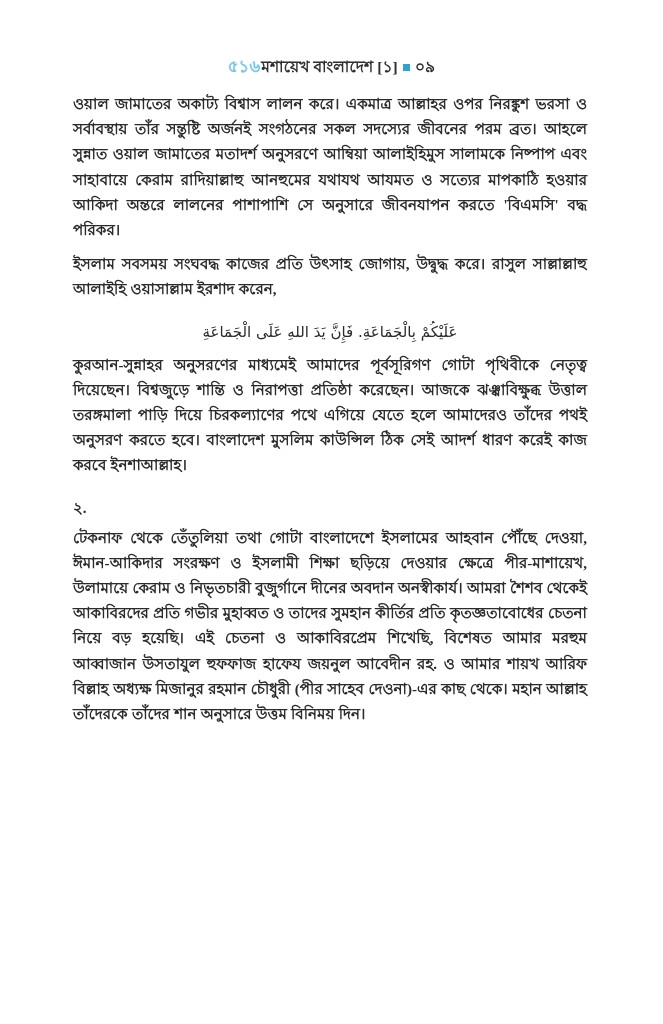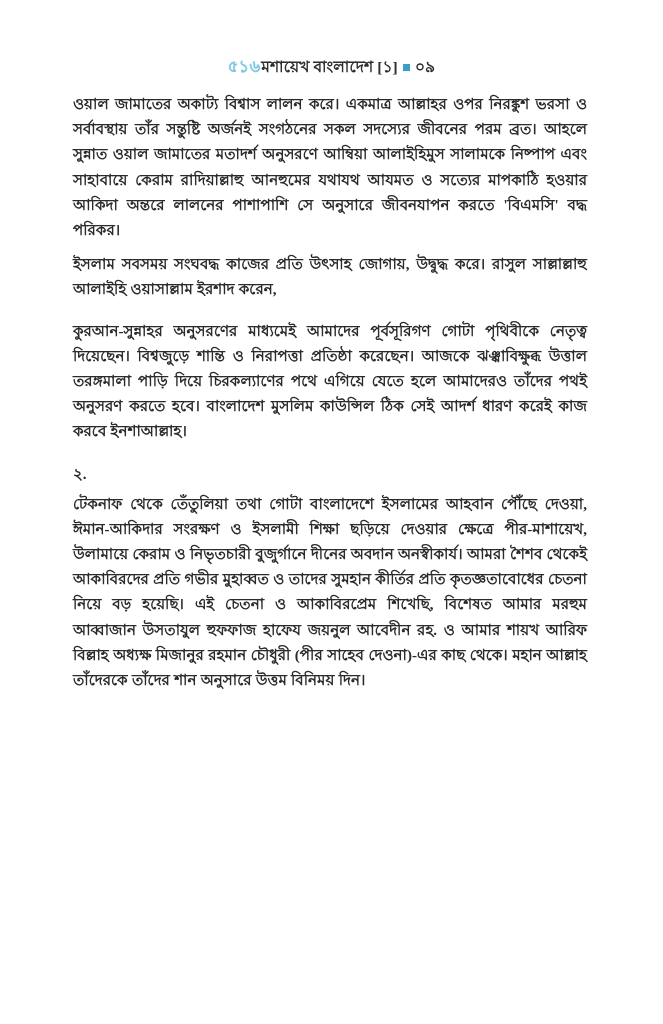--- a/index.html
+++ b/index.html
@@ -133,20 +133,21 @@
       <span class="hdr-folio">৫১৬</span><span class="hdr-title">মশায়েখ বাংলাদেশ</span><span class="hdr-vol">[১]</span><span class="hdr-sep"></span><span class="hdr-num">০৯</span>
     </div>
   </div>
 
   <div class="content">
 
     <p class="para">ওয়াল জামাতের অকাট্য বিশ্বাস লালন করে। একমাত্র আল্লাহর ওপর নিরঙ্কুশ ভরসা ও সর্বাবস্থায় তাঁর সন্তুষ্টি অর্জনই সংগঠনের সকল সদস্যের জীবনের পরম ব্রত। আহলে সুন্নাত ওয়াল জামাতের মতাদর্শ অনুসরণে আম্বিয়া আলাইহিমুস সালামকে নিষ্পাপ এবং সাহাবায়ে কেরাম রাদিয়াল্লাহু আনহুমের যথাযথ আযমত ও সত্যের মাপকাঠি হওয়ার আকিদা অন্তরে লালনের পাশাপাশি সে অনুসারে জীবনযাপন করতে 'বিএমসি' বদ্ধ পরিকর।</p>
 
     <p class="para tight">ইসলাম সবসময় সংঘবদ্ধ কাজের প্রতি উৎসাহ জোগায়, উদ্বুদ্ধ করে। রাসুল সাল্লাল্লাহু আলাইহি ওয়াসাল্লাম ইরশাদ করেন,</p>
 
+    <div class="arabic">عَلَيْكُمْ بِالْجَمَاعَةِ. فَإِنَّ يَدَ اللهِ عَلَى الْجَمَاعَةِ</div>
 
 
     <p class="para">কুরআন-সুন্নাহর অনুসরণের মাধ্যমেই আমাদের পূর্বসূরিগণ গোটা পৃথিবীকে নেতৃত্ব দিয়েছেন। বিশ্বজুড়ে শান্তি ও নিরাপত্তা প্রতিষ্ঠা করেছেন। আজকে ঝঞ্ঝাবিক্ষুব্ধ উত্তাল তরঙ্গমালা পাড়ি দিয়ে চিরকল্যাণের পথে এগিয়ে যেতে হলে আমাদেরও তাঁদের পথই অনুসরণ করতে হবে। বাংলাদেশ মুসলিম কাউন্সিল ঠিক সেই আদর্শ ধারণ করেই কাজ করবে ইনশাআল্লাহ।</p>
 
     <div class="section-marker">২.</div>
 
     <p class="para">টেকনাফ থেকে তেঁতুলিয়া তথা গোটা বাংলাদেশে ইসলামের আহবান পৌঁছে দেওয়া, ঈমান-আকিদার সংরক্ষণ ও ইসলামী শিক্ষা ছড়িয়ে দেওয়ার ক্ষেত্রে পীর-মাশায়েখ, উলামায়ে কেরাম ও নিভৃতচারী বুজুর্গানে দীনের অবদান অনস্বীকার্য। আমরা শৈশব থেকেই আকাবিরদের প্রতি গভীর মুহাব্বত ও তাদের সুমহান কীর্তির প্রতি কৃতজ্ঞতাবোধের চেতনা নিয়ে বড় হয়েছি। এই চেতনা ও আকাবিরপ্রেম শিখেছি, বিশেষত আমার মরহুম আব্বাজান উসতাযুল হুফফাজ হাফেয জয়নুল আবেদীন রহ. ও আমার শায়খ আরিফ বিল্লাহ অধ্যক্ষ মিজানুর রহমান চৌধুরী (পীর সাহেব দেওনা)-এর কাছ থেকে। মহান আল্লাহ তাঁদেরকে তাঁদের শান অনুসারে উত্তম বিনিময় দিন।</p>
 
   </div>
 

